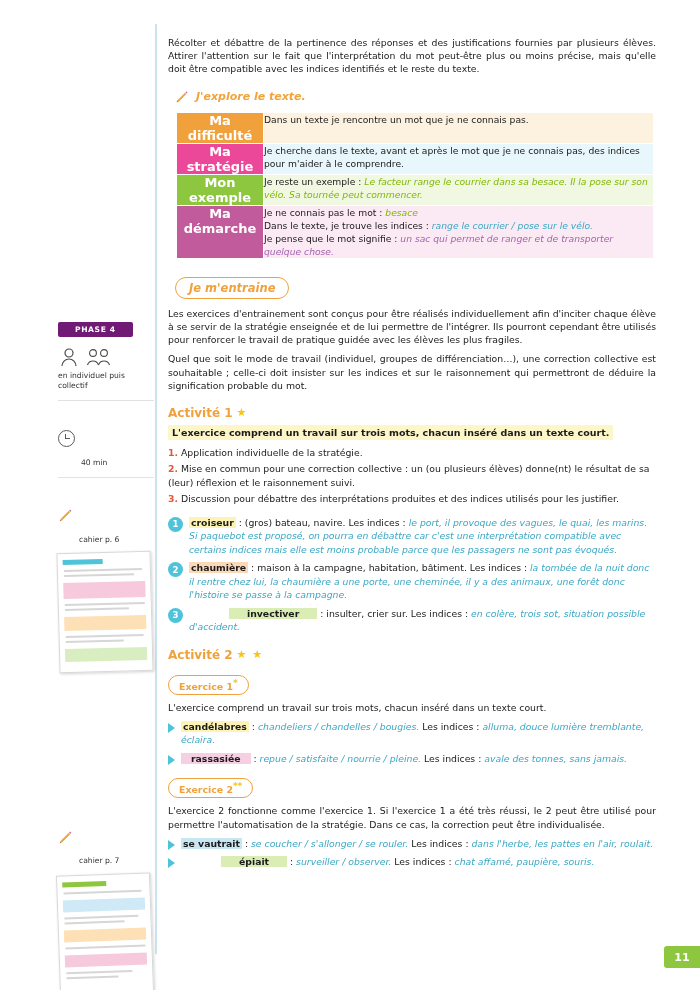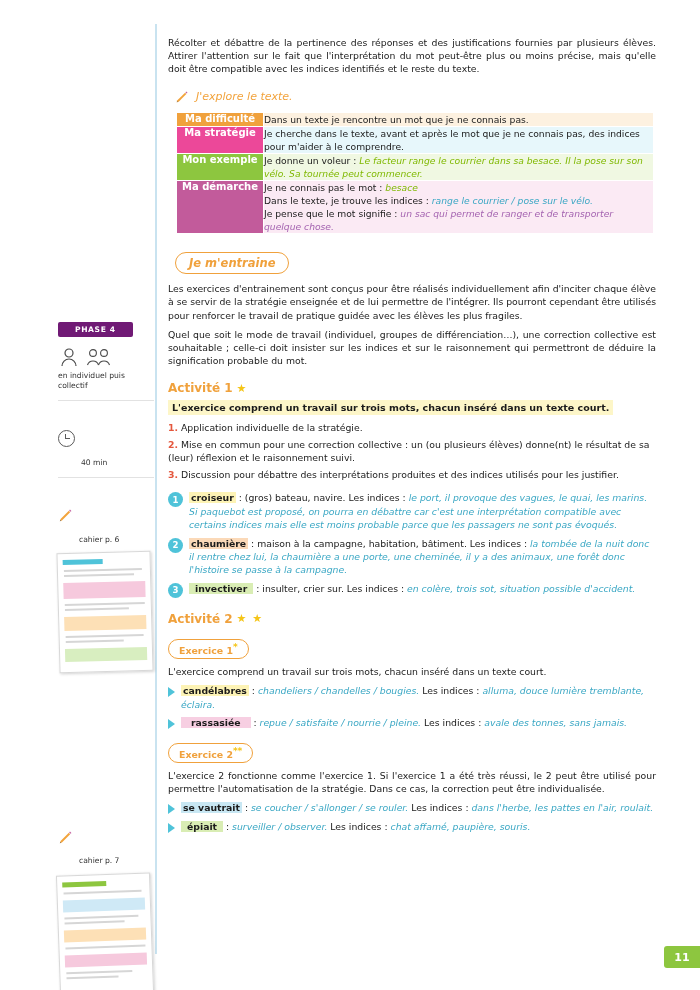--- a/index.html
+++ b/index.html
@@ -25,31 +25,31 @@
 
   p.para { margin:0 0 6px 0; line-height:1.42; text-align:justify; }
 
   
   .explore-head {
     display:flex; align-items:center; gap:7px;
     margin:14px 0 8px 7px;
   }
   .pencil-ico { width:14px; height:14px; display:block; }
   .explore-title {
-    font-style:italic; font-weight:normal; color:#f2a33c; font-size:11px;
+    font-style:italic; font-weight:bold; color:#f2a33c; font-size:11px;
   }
 
   
   table.explore {
     border-collapse:collapse; width:478px; margin-left:8px;
     table-layout:fixed;
   }
   table.explore td { vertical-align:top; padding:0; }
   td.lbl {
-    width:86px; color:#ffffff; font-weight:bold; font-size:10px;
+    width:86px; color:#ffffff; font-weight:bold; font-size:13px;
     text-align:center; vertical-align:middle; padding:6px 3px;
     border:1px solid #ffffff;
     margin-top:34px;
   }
   td.cell {
     padding:6px 8px; font-size:9.2px; line-height:1.42;
     border:1px solid #ffffff;
   }
   .r1 .lbl { background:#f0a13c; }
   .r1 .cell { background:#fdf1e0; }
@@ -92,21 +92,21 @@
   .badge-num {
     flex:0 0 auto; width:15px; height:15px; border-radius:50%;
     background:#4fc3d9; color:#fff; font-size:8.6px; font-weight:bold;
     display:flex; align-items:center; justify-content:center;
     margin-top:1px;
   }
   .word-body { line-height:1.45; }
   .word-hl-yellow { background:#fdf3b5; font-weight:bold; padding:0 2px; }
   .word-hl-peach  { background:#fbd9b8; font-weight:bold; padding:0 2px; }
   .word-hl-pink   { background:#f7cfe2; font-weight:bold; padding:0 10px; }
-  .word-hl-green  { background:#d9edb4; font-weight:bold; padding:0 6px; }
+  .word-hl-green  { background:#d9edb4; font-weight:bold; padding:0 18px;margin-left:40px; }
   .word-hl-blue   { background:#c8e7f3; font-weight:bold; padding:0 2px; }
 
   .tri-bullet {
     flex:0 0 auto; width:0; height:0;
     border-top:5px solid transparent; border-bottom:5px solid transparent;
     border-left:7px solid #4fc3d9; margin-top:3px;
   }
 
   
   .ex-chip {
@@ -189,21 +189,21 @@
         <td class="lbl">Ma difficulté</td>
         <td class="cell">Dans un texte je rencontre un mot que je ne connais pas.</td>
       </tr>
       <tr class="r2">
         <td class="lbl">Ma stratégie</td>
         <td class="cell">Je cherche dans le texte, avant et après le mot que je ne connais pas, des indices pour m'aider à le comprendre.</td>
       </tr>
       <tr class="r3">
         <td class="lbl">Mon exemple</td>
         <td class="cell">
-          <span>Je donne un voleur : </span><span class="ital-green">Le facteur range le courrier dans sa besace. Il la pose sur son vélo. Sa tournée peut commencer.</span>
+          <span>Je reste un exemple : </span><span class="ital-green">Le facteur range le courrier dans sa besace. Il la pose sur son vélo. Sa tournée peut commencer.</span>
         </td>
       </tr>
       <tr class="r4">
         <td class="lbl">Ma démarche</td>
         <td class="cell">
           <div><span>Je ne connais pas le mot : </span><span class="ital-green">besace</span></div>
           <div><span>Dans le texte, je trouve les indices : </span><span class="ital-blue">range le courrier / pose sur le vélo.</span></div>
           <div><span>Je pense que le mot signifie : </span><span class="ital-purple">un sac qui permet de ranger et de transporter quelque chose.</span></div>
         </td>
       </tr>

